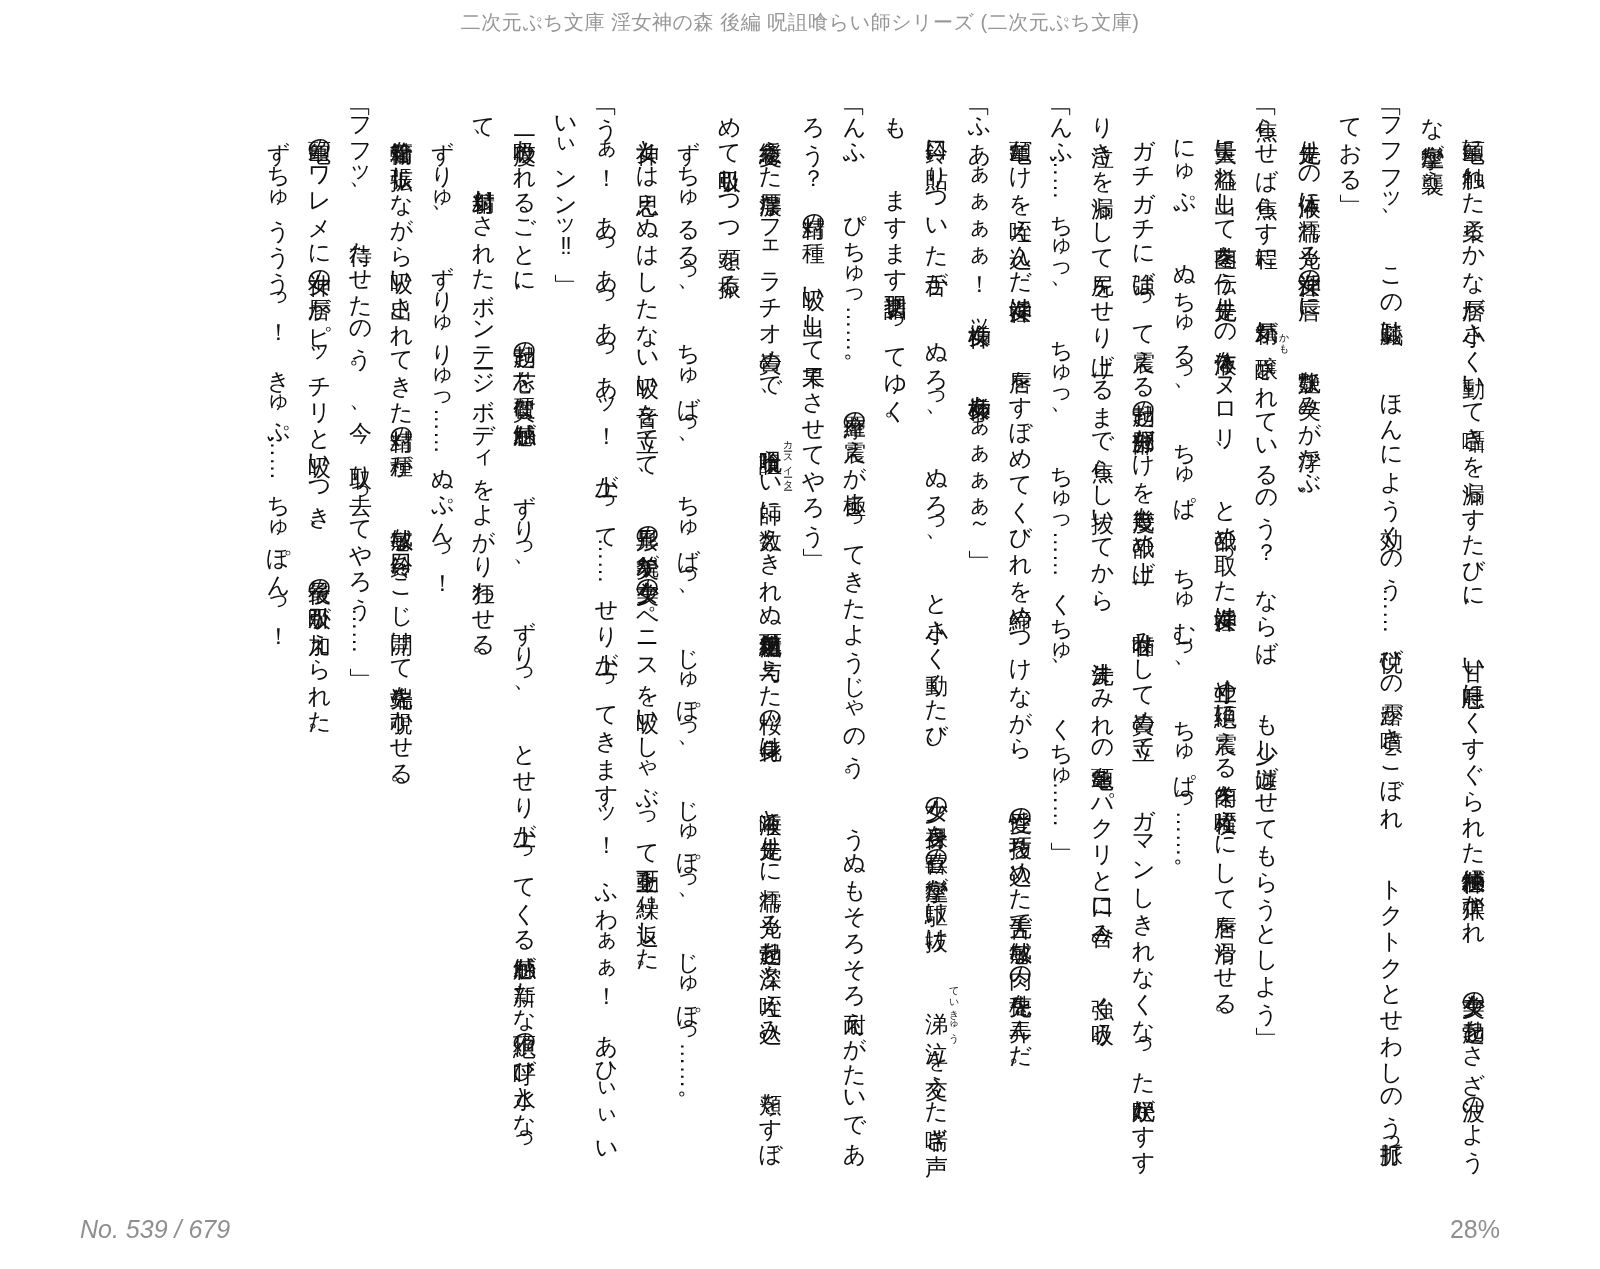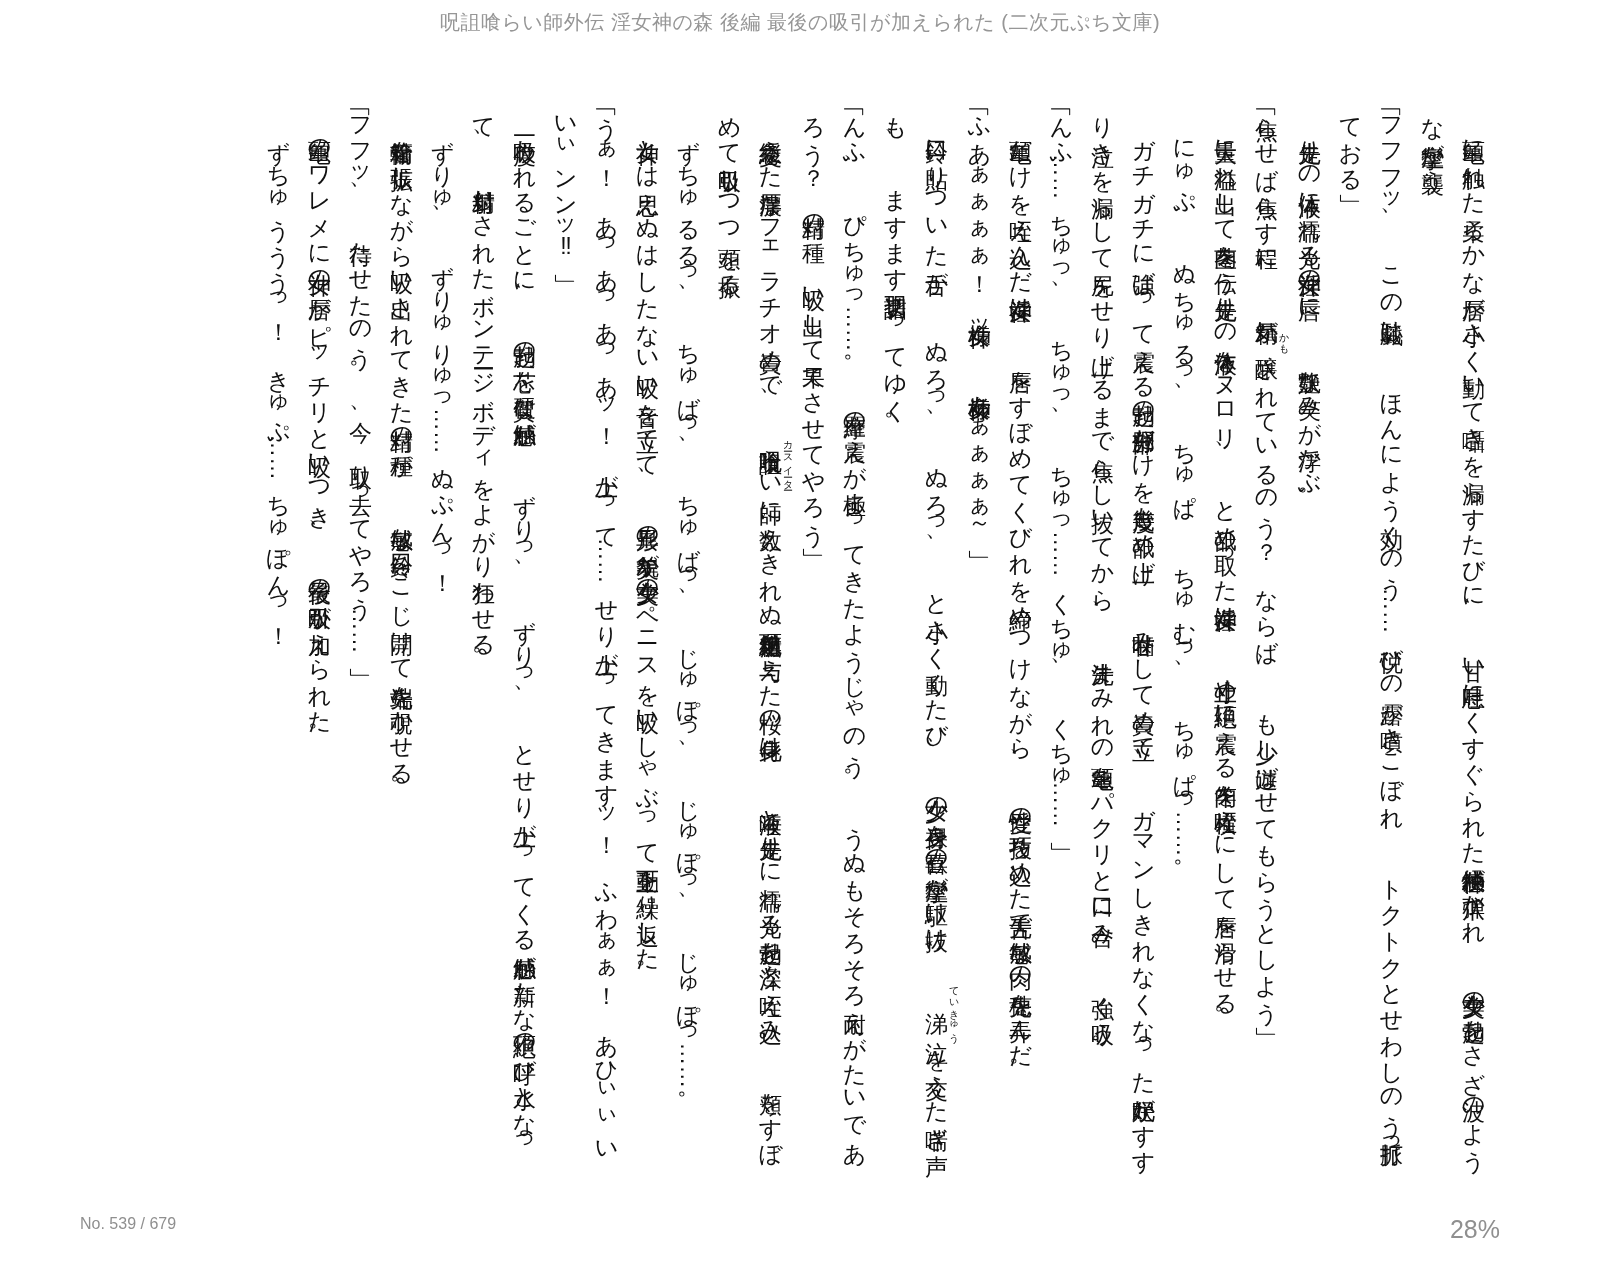--- a/index.html
+++ b/index.html
@@ -42,35 +42,36 @@
   }
   ruby rt {
     font-size: 10px;
     letter-spacing: 0;
     color: #111111;
   }
   .footer-left {
     position: absolute;
     left: 80px;
     top: 1215px;
-    font-size: 16px;
+    font-size: 25px;
     color: #8f8f8f;
+    font-style: italic;
   }
   .footer-right {
     position: absolute;
     right: 100px;
     top: 1215px;
     font-size: 25px;
     color: #8f8f8f;
   }
 </style>
 </head>
 <body>
 
-<div class="header">呪詛喰らい師外伝 淫女神の森 後編 最後の吸引が加えられた (二次元ぷち文庫)</div>
+<div class="header">二次元ぷち文庫 淫女神の森 後編 呪詛喰らい師シリーズ (二次元ぷち文庫)</div>
 
 <div class="text-area">
     <p class="indent">亀頭に触れた柔らかな唇が小さく動いて囁きを漏らすたびに、　甘い吐息にくすぐられた快感神経が爪弾かれ、　美少女の勃起をさざ波のような痙攣が襲う。</p>
     <p class="">「フフフッ、　この恥戯は、　ほんによう効くのう……悦びの露が噴きこぼれ、　トクトクとせわしのう脈打っておる」</p>
     <p class="indent">先走りの体液に濡れ光る淫女神の唇に、　妖艶な笑みが浮かぶ。</p>
     <p class="">「焦らせば焦らす程に、　精気が<ruby>醸<rt>かも</rt></ruby>されているのう？　ならば、　も少し遊ばせてもらうとしよう」</p>
     <p class="indent">大量に溢れ出して肉茎を伝う先走りの体液をヌロリ、　と舐め取った淫女神は、　寸止め絶頂に震える肉竿を横咥えにして唇を滑らせる。</p>
     <p class="indent">にゅぷ、　ぬちゅるっ、　ちゅぱ、　ちゅむっ、　ちゅぱっ……。</p>
     <p class="indent">ガチガチに強ばって震える勃起の胴部分だけを幾度も舐め上げ、　甘噛みして責め立て、　ガマンしきれなくなった咲妃がすすり泣きを漏らして尻をせり上げるまで焦らし抜いてから、　先汁まみれの亀頭をパクリと口に含み、　強く吸う。</p>
     <p class="">「んふ……ちゅっ、　ちゅっ、　ちゅっ……くちゅ、　くちゅ……」</p>

